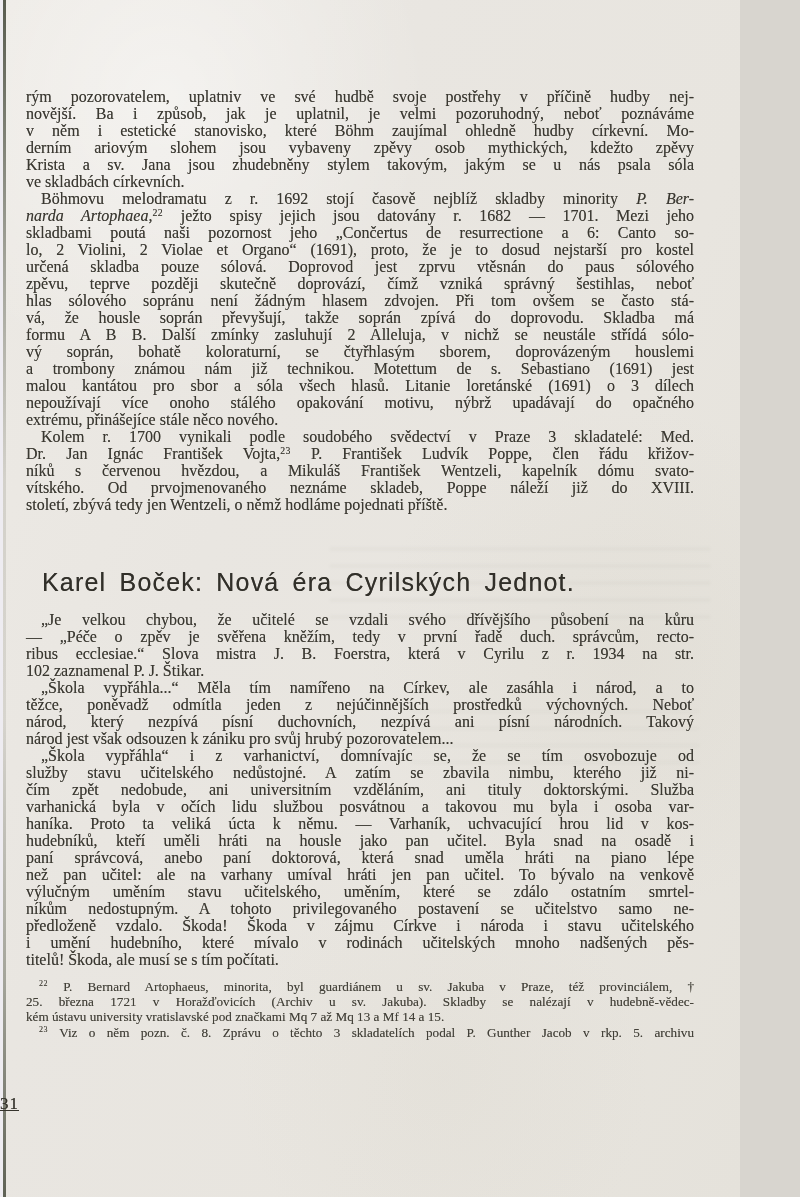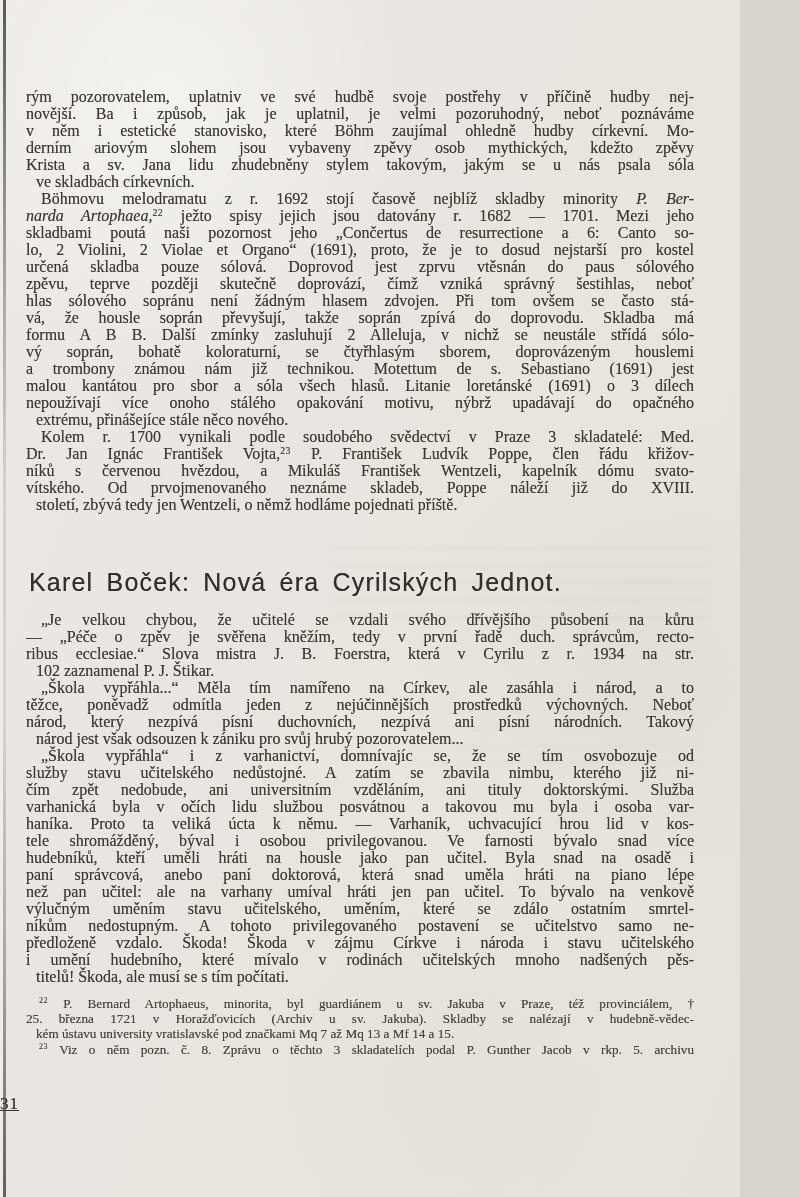--- a/index.html
+++ b/index.html
@@ -33,26 +33,26 @@
     left:410px;top:700px;width:290px;height:70px;opacity:.45;
     background:repeating-linear-gradient(to bottom,
       rgba(0,0,0,0) 0 10px, rgba(104,108,90,0.07) 10px 13px, rgba(0,0,0,0) 13px 17px);
   }
   .column{position:absolute;left:26px;top:88px;width:668px;}
   .para{
     font-size:16px;line-height:17px;color:#3a3831;
     text-shadow:0 0 0.6px rgba(58,56,49,0.55);
   }
   .tline{text-align:justify;text-align-last:justify;white-space:normal;}
-  .tline.tlast{text-align-last:left;margin-left:10px;}
+  .tline.tlast{text-align-last:left;}
   .tline.tindent{text-indent:15px;}
   .seg-i{font-style:italic;}
   .seg-sup{font-size:61%;vertical-align:5px;line-height:0;letter-spacing:0.5px;}
   .heading{
-    margin:55px 0 15px 3px;
+    margin:55px 0 15px 16px;
     font-family:"Liberation Sans",sans-serif;
     font-weight:500;font-size:25px;line-height:28px;
     letter-spacing:1.2px;word-spacing:5px;
     color:#312f29;text-shadow:0 0 0.5px rgba(49,47,41,0.7);
   }
   .fnotes{margin-top:11px;}
   .fnotes .para{
     font-size:13.2px;line-height:15.2px;color:#434139;
     text-shadow:0 0 0.5px rgba(67,65,57,0.5);
   }
@@ -72,21 +72,21 @@
   <div class="ghost ghost-a"></div>
   <div class="ghost ghost-b"></div>
 
   <div class="column">
     <div>
         <div class="para">
           <div class="tline"><span class="seg">rým pozorovatelem, uplatniv ve své hudbě svoje postřehy v příčině hudby nej-</span></div>
           <div class="tline"><span class="seg">novější. Ba i způsob, jak je uplatnil, je velmi pozoruhodný, neboť poznáváme</span></div>
           <div class="tline"><span class="seg">v něm i estetické stanovisko, které Böhm zaujímal ohledně hudby církevní. Mo-</span></div>
           <div class="tline"><span class="seg">derním ariovým slohem jsou vybaveny zpěvy osob mythických, kdežto zpěvy</span></div>
-          <div class="tline"><span class="seg">Krista a sv. Jana lidu zhudebněny stylem takovým, jakým se u nás psala sóla</span></div>
+          <div class="tline"><span class="seg">Krista a sv. Jana jsou zhudebněny stylem takovým, jakým se u nás psala sóla</span></div>
           <div class="tline tlast"><span class="seg">ve skladbách církevních.</span></div>
         </div>
         <div class="para">
           <div class="tline tindent"><span class="seg">Böhmovu melodramatu z r. 1692 stojí časově nejblíž skladby minority </span><span class="seg-i">P. Ber-</span></div>
           <div class="tline"><span class="seg-i">narda Artophaea,</span><span class="seg-sup">22</span><span class="seg"> ježto spisy jejich jsou datovány r. 1682 — 1701. Mezi jeho</span></div>
           <div class="tline"><span class="seg">skladbami poutá naši pozornost jeho „Cončertus de resurrectione a 6: Canto so-</span></div>
           <div class="tline"><span class="seg">lo, 2 Violini, 2 Violae et Organo“ (1691), proto, že je to dosud nejstarší pro kostel</span></div>
           <div class="tline"><span class="seg">určená skladba pouze sólová. Doprovod jest zprvu vtěsnán do paus sólového</span></div>
           <div class="tline"><span class="seg">zpěvu, teprve později skutečně doprovází, čímž vzniká správný šestihlas, neboť</span></div>
           <div class="tline"><span class="seg">hlas sólového sopránu není žádným hlasem zdvojen. Při tom ovšem se často stá-</span></div>
@@ -121,21 +121,20 @@
           <div class="tline"><span class="seg">těžce, poněvadž odmítla jeden z nejúčinnějších prostředků výchovných. Neboť</span></div>
           <div class="tline"><span class="seg">národ, který nezpívá písní duchovních, nezpívá ani písní národních. Takový</span></div>
           <div class="tline tlast"><span class="seg">národ jest však odsouzen k zániku pro svůj hrubý pozorovatelem...</span></div>
         </div>
         <div class="para">
           <div class="tline tindent"><span class="seg">„Škola vypřáhla“ i z varhanictví, domnívajíc se, že se tím osvobozuje od</span></div>
           <div class="tline"><span class="seg">služby stavu učitelského nedůstojné. A zatím se zbavila nimbu, kterého již ni-</span></div>
           <div class="tline"><span class="seg">čím zpět nedobude, ani universitním vzděláním, ani tituly doktorskými. Služba</span></div>
           <div class="tline"><span class="seg">varhanická byla v očích lidu službou posvátnou a takovou mu byla i osoba var-</span></div>
           <div class="tline"><span class="seg">haníka. Proto ta veliká úcta k němu. — Varhaník, uchvacující hrou lid v kos-</span></div>
-          <div class="tline"><span class="seg">tele shromážděný, býval i osobou privilegovanou. Ve farnosti bývalo snad více</span></div>
           <div class="tline"><span class="seg">hudebníků, kteří uměli hráti na housle jako pan učitel. Byla snad na osadě i</span></div>
           <div class="tline"><span class="seg">paní správcová, anebo paní doktorová, která snad uměla hráti na piano lépe</span></div>
           <div class="tline"><span class="seg">než pan učitel: ale na varhany umíval hráti jen pan učitel. To bývalo na venkově</span></div>
           <div class="tline"><span class="seg">výlučným uměním stavu učitelského, uměním, které se zdálo ostatním smrtel-</span></div>
           <div class="tline"><span class="seg">níkům nedostupným. A tohoto privilegovaného postavení se učitelstvo samo ne-</span></div>
           <div class="tline"><span class="seg">předloženě vzdalo. Škoda! Škoda v zájmu Církve i národa i stavu učitelského</span></div>
           <div class="tline"><span class="seg">i umění hudebního, které mívalo v rodinách učitelských mnoho nadšených pěs-</span></div>
           <div class="tline tlast"><span class="seg">titelů! Škoda, ale musí se s tím počítati.</span></div>
         </div>
       </div>

